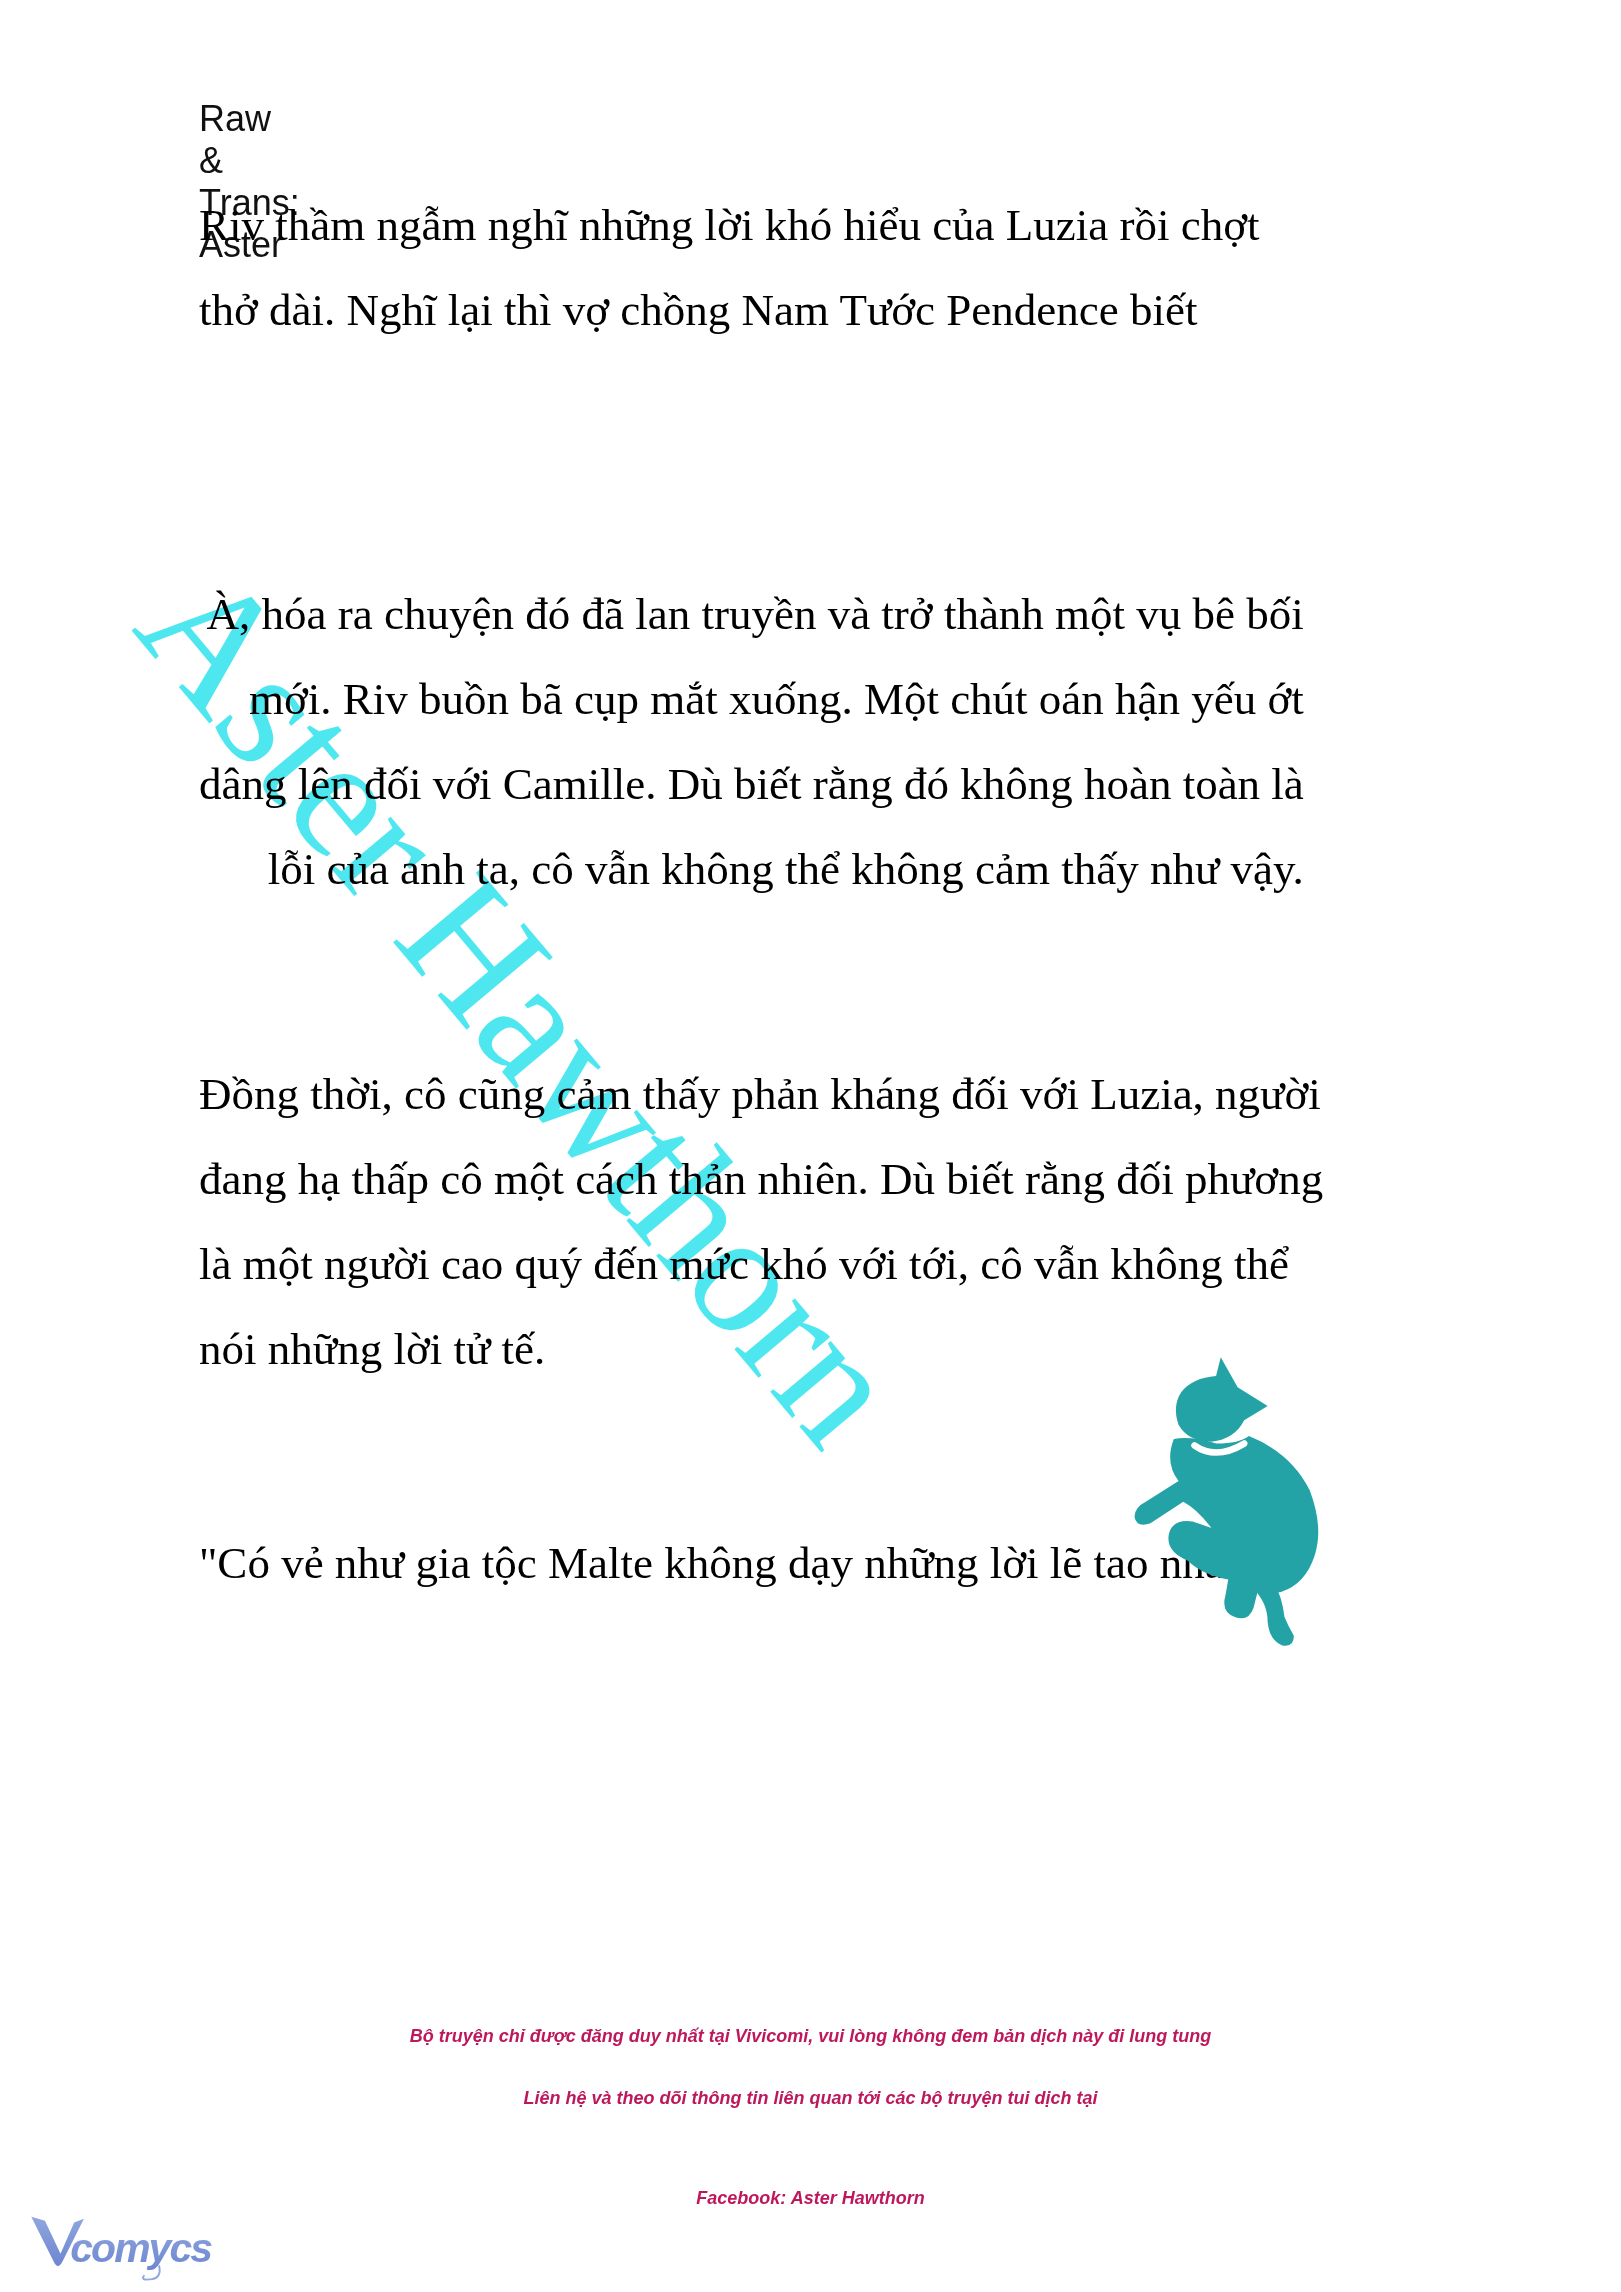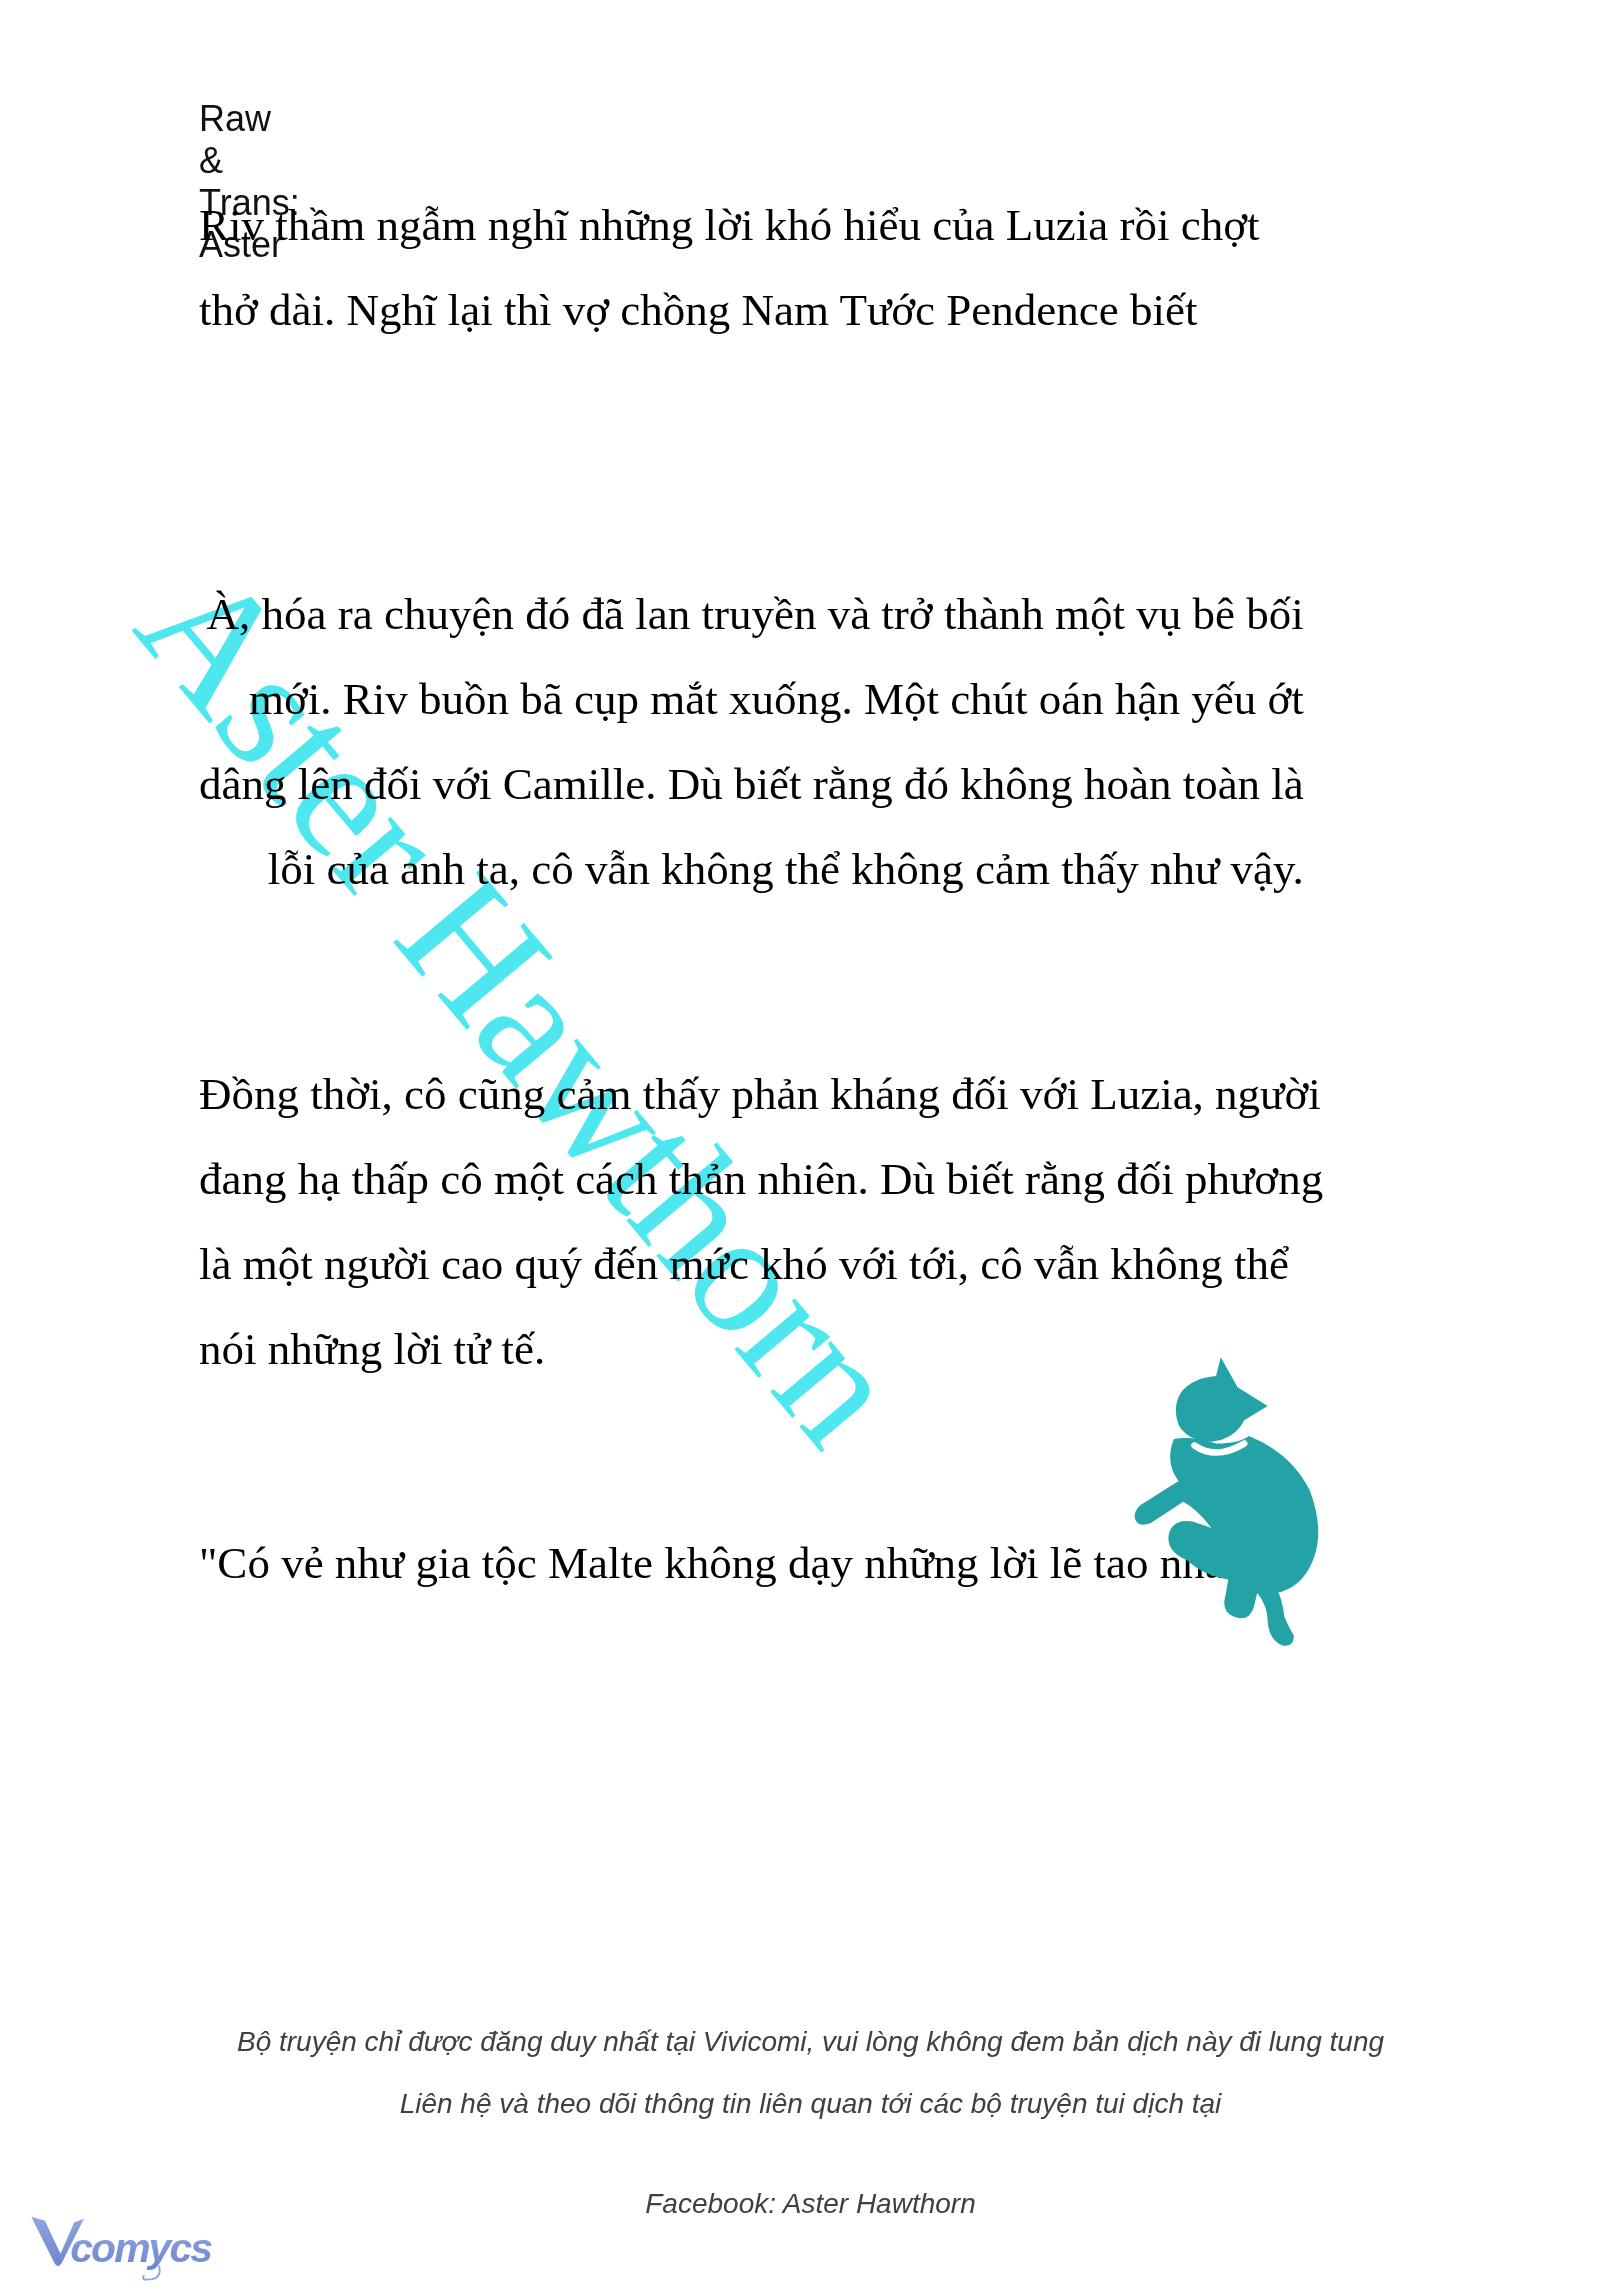--- a/index.html
+++ b/index.html
@@ -17,22 +17,22 @@
     transform-origin:0 0; transform:rotate(50deg);
     font-family:"Liberation Serif", serif; font-size:172px; color:#3fe6ef;
     white-space:nowrap; opacity:0.92; letter-spacing:-2px;
     z-index:1; pointer-events:none;
   }
   .watermark { left:250px; top:529px; }
   .text-layer { position:absolute; left:0; top:0; z-index:2; }
   .cat { position:absolute; left:1127px; top:1343px; width:225px; height:323px; z-index:3; }
   .footer-line {
     position:absolute; left:0; width:1621px; text-align:center;
-    font-family:"Liberation Sans", sans-serif; font-weight:normal; font-style:italic;
-    font-size:28px; color:#404040;
+    font-family:"Liberation Sans", sans-serif; font-weight:bold; font-style:italic;
+    font-size:18px; color:#be185d;
   }
   .logo { position:absolute; left:27.4px; top:2207px; width:225px; height:78px; }
 </style>
 </head>
 <body>
 
 <div class="page">
 
   <div class="watermark">Aster Hawthorn</div>
 

